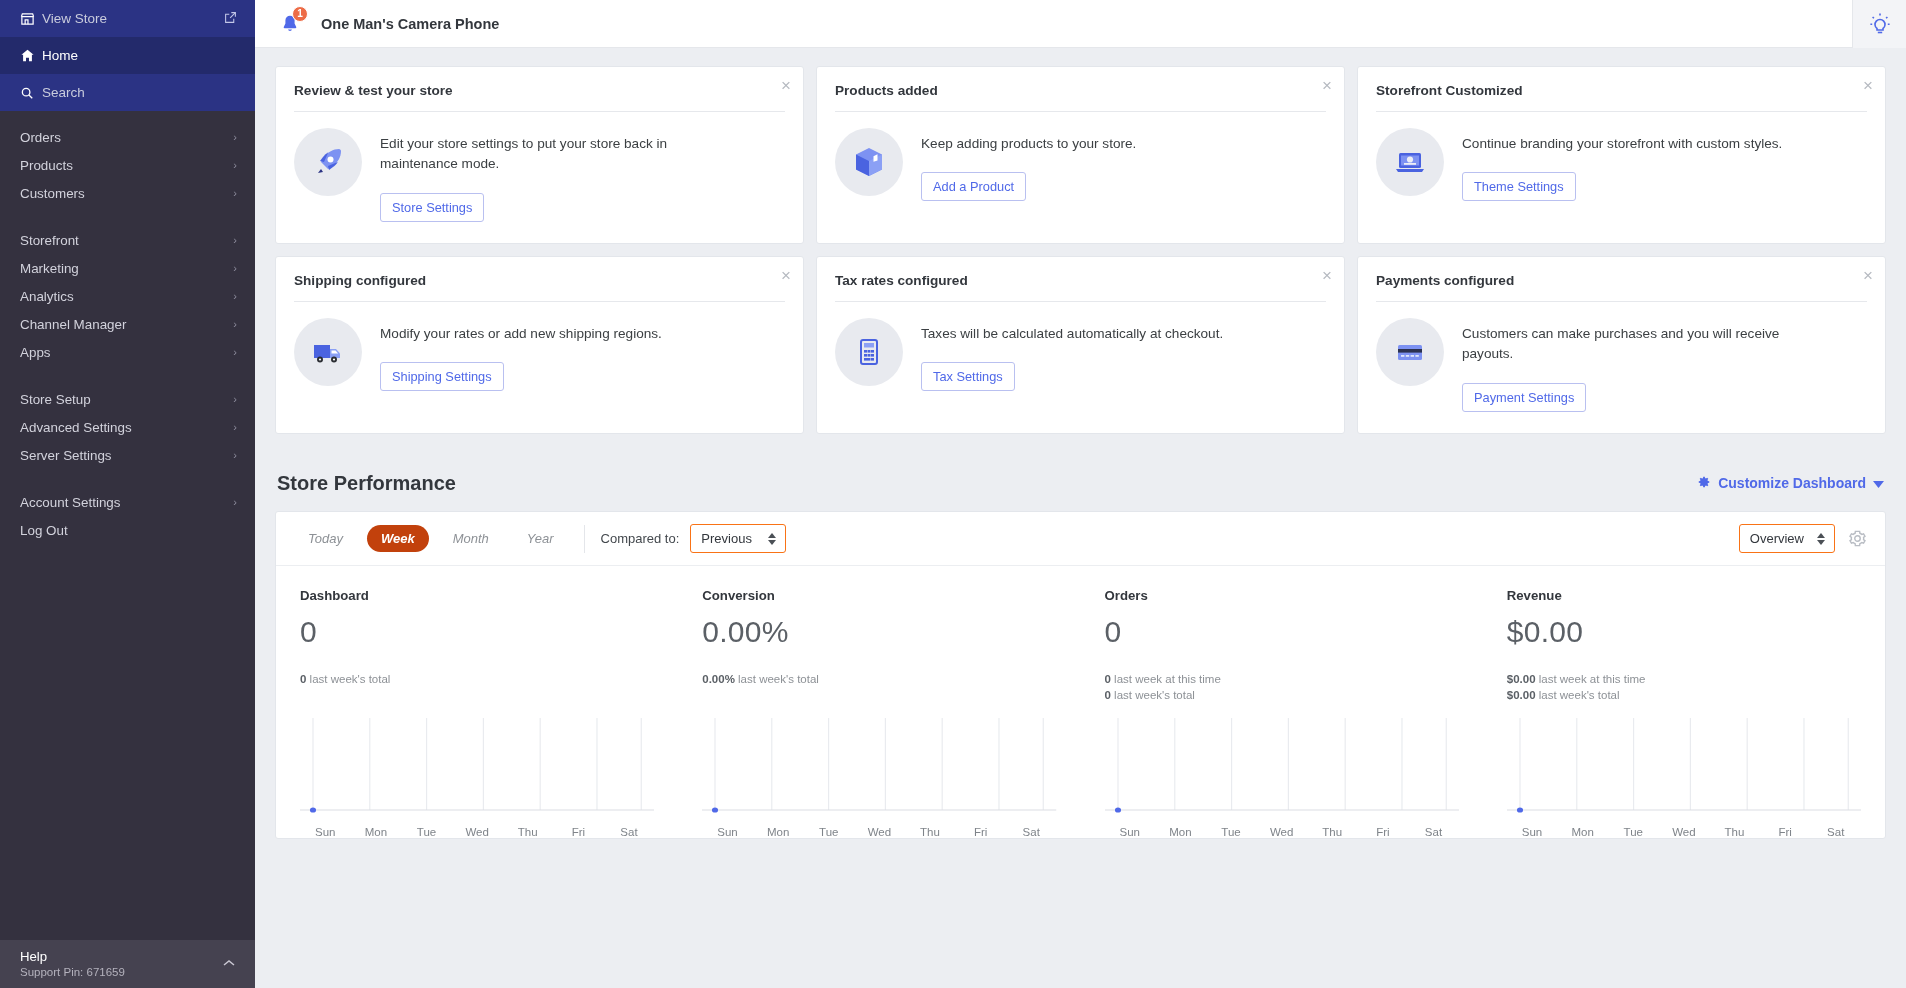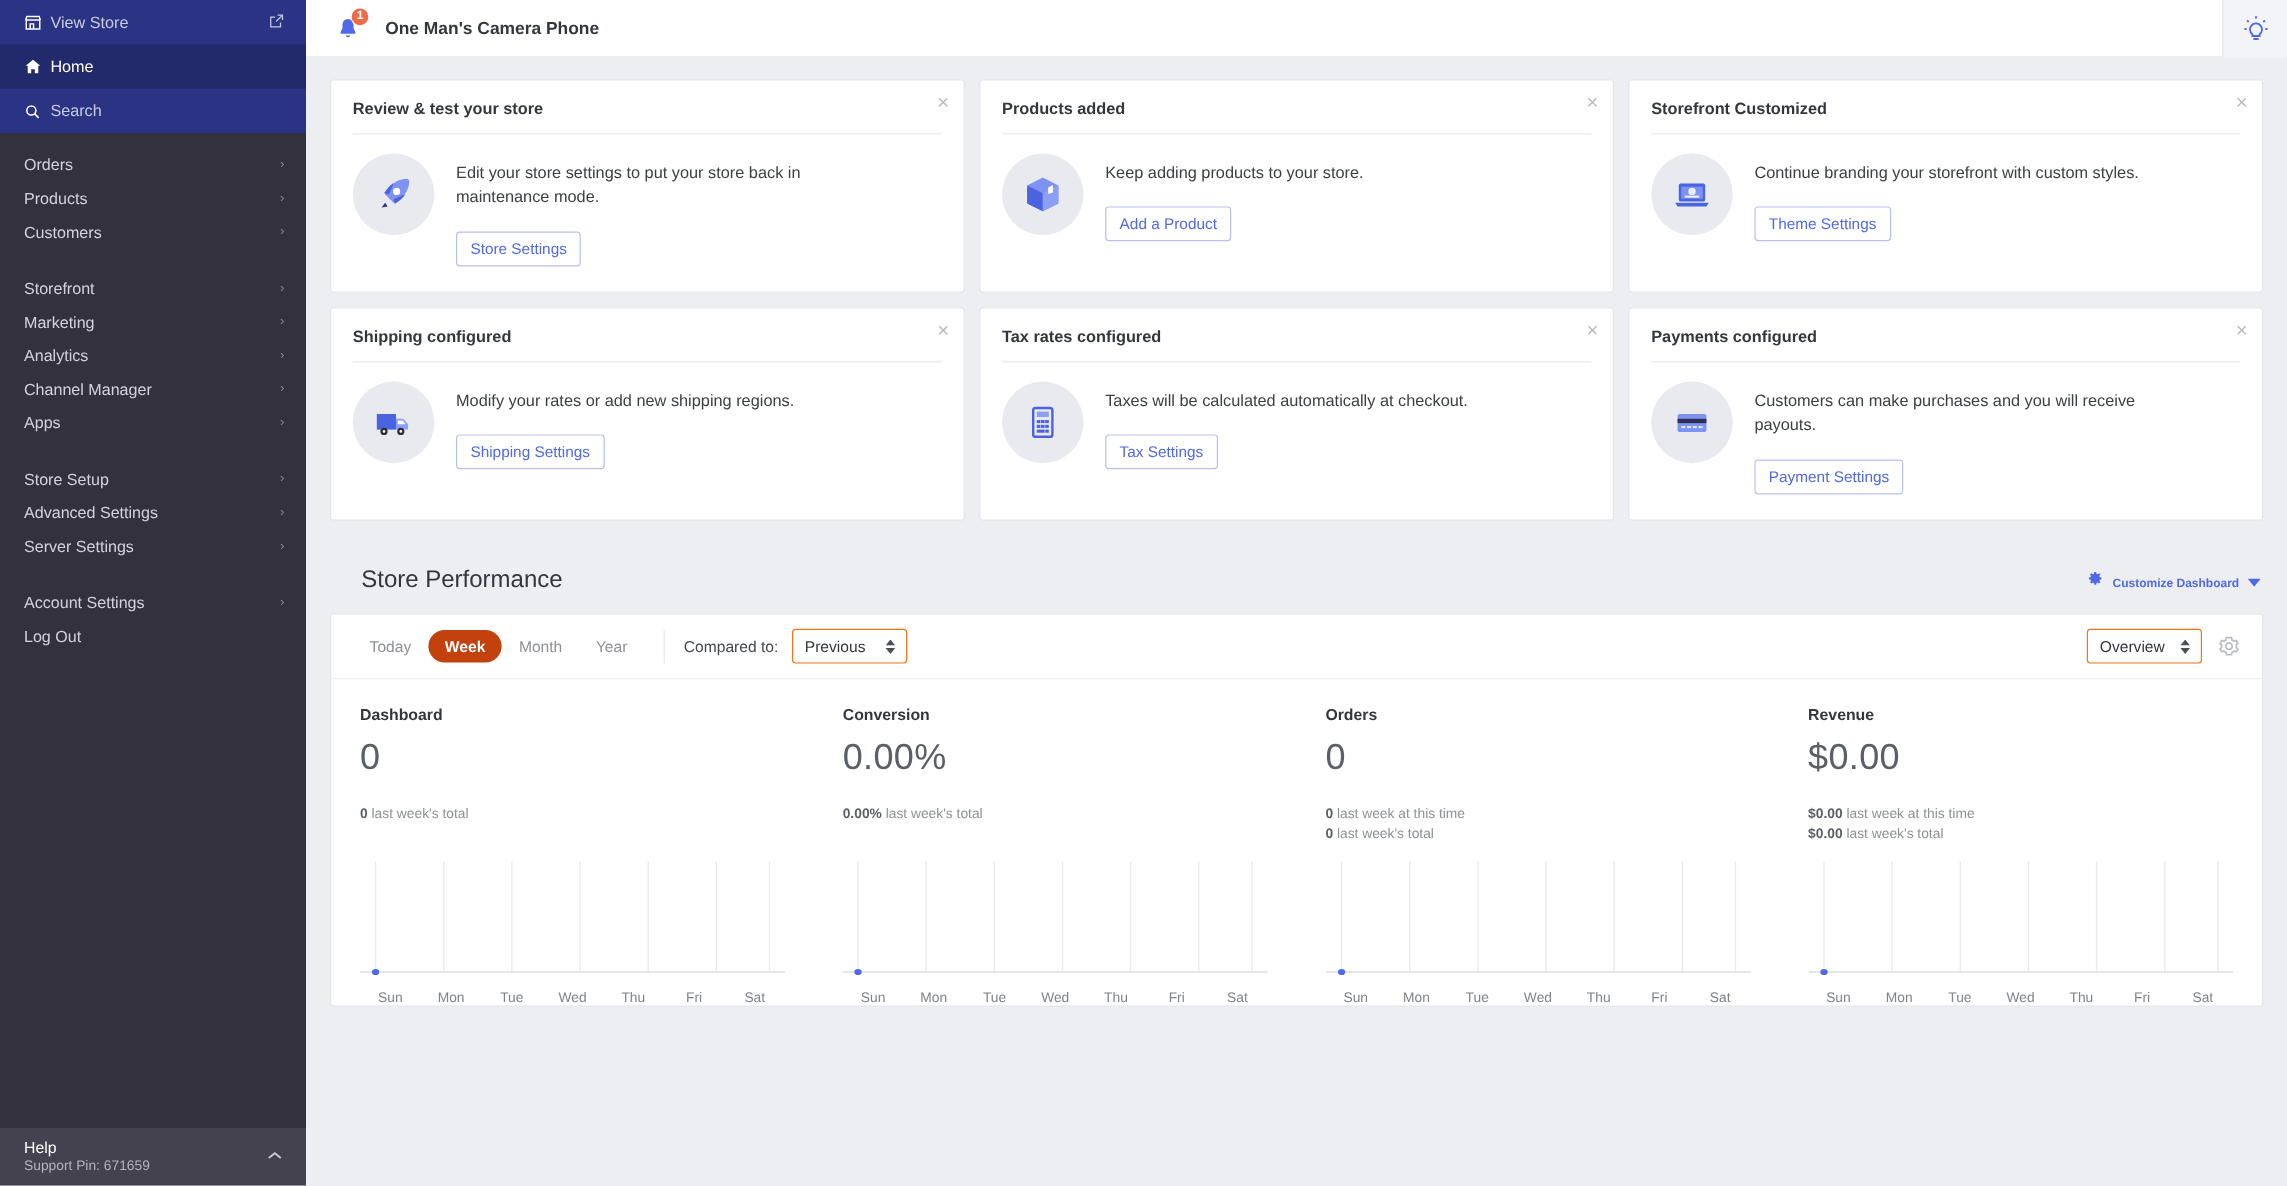--- a/index.html
+++ b/index.html
@@ -114,31 +114,31 @@
   .btn-outline {
     margin-top: 18px; display: inline-block; border: 1px solid #b9c0f0;
     color: #5069e8; background: #fff; font-size: 12.8px;
     padding: 6px 11px; border-radius: 3px; cursor: pointer;
     font-family: "Liberation Sans", sans-serif;
   }
 
   
   .perf-wrap { padding: 14px 20px 0 20px; }
   .perf-head { display: flex; align-items: center; padding: 12px 2px 16px 2px; }
-  .perf-title { font-size: 20px; color: #33373d; font-weight: 400; margin-left: 24px; }
+  .perf-title { font-size: 20px; color: #33373d; font-weight: 700; }
   .customize {
-    margin-left: auto; display: flex; align-items: flex-end; gap: 7px;
-    color: #5069e8; font-size: 10px; font-weight: 700; cursor: pointer;
+    margin-left: auto; display: flex; align-items: flex-start; gap: 7px;
+    color: #5069e8; font-size: 14px; font-weight: 700; cursor: pointer;
   }
   .perf-panel { background: #fff; border: 1px solid #e3e6eb; border-radius: 3px; }
   .perf-toolbar {
     display: flex; align-items: center; height: 54px;
     padding: 0 18px; border-bottom: 1px solid #eceef1;
   }
-  .seg { display: flex; align-items: center; gap: 0; }
+  .seg { display: flex; align-items: center; gap: 10px; font-style: italic; }
   .seg-btn {
     font-size: 13px; color: #8d9196; padding: 6px 14px; border-radius: 20px;
     cursor: pointer;
   }
   .seg-btn.on { background: #c2410c; color: #fff; font-weight: 700; }
   .divider-v { width: 1px; height: 28px; background: #e4e6ea; margin: 0 16px; }
   .cmp-label { font-size: 13px; color: #43484d; margin-right: 11px; }
   .select {
     position: relative; border: 1px solid #f97316; border-radius: 3px;
     background: #fff; font-size: 13px; color: #33373d;

